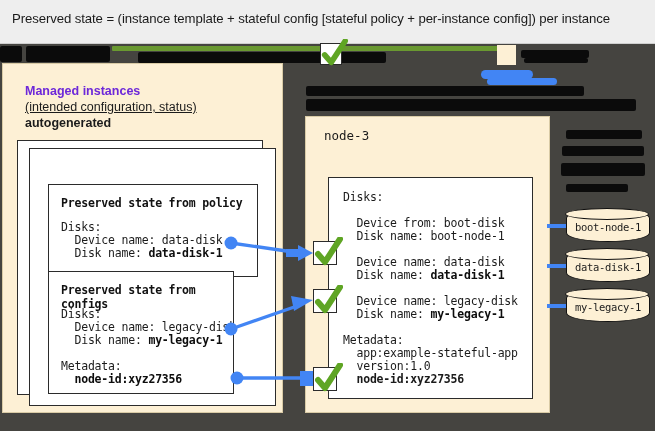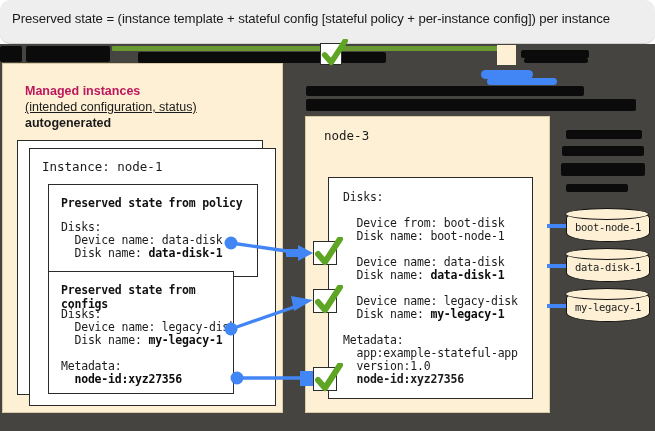--- a/index.html
+++ b/index.html
@@ -11,21 +11,20 @@
     overflow:hidden;
     position:relative;
   }
   #stage { position:absolute; inset:0; width:655px; height:431px; }
 
   
   .caption-band{
     position:absolute; left:0; top:0; width:655px; height:44px;
     background:#eeeeee;
     border-bottom:1px solid #cfcfcf;
-    border-radius:10px;
   }
   .caption-text{
     position:absolute; left:12px; top:11px;
     font-size:13.2px; color:#1a1a1a; letter-spacing:-0.1px;
     white-space:nowrap;
   }
 
   
   .dark-canvas{
     position:absolute; left:0; top:44px; width:655px; height:387px;
@@ -45,21 +44,21 @@
   
   .cream-chip{ position:absolute; background:#fdf0d5; }
 
   
   .left-panel{
     position:absolute; left:2px; top:63px; width:281px; height:350px;
     background:#fdf0d5;
     border:1px solid #d9cba6;
   }
   .panel-head{ position:absolute; left:22px; top:20px; width:250px; }
-  .panel-head .l1{ font-size:12.5px; font-weight:bold; color:#be185d; line-height:15px; }
+  .panel-head .l1{ font-size:12.5px; font-weight:bold; color:#6d28d9; line-height:15px; }
   .panel-head .l2{ font-size:12.5px; font-weight:normal; color:#1b1b1b; line-height:16px;text-decoration:underline; }
   .panel-head .l3{ font-size:12.5px; font-weight:bold; color:#1b1b1b; line-height:16px; }
 
   
   .stack-card{
     position:absolute; left:17px; top:140px; width:246px; height:255px;
     background:#ffffff; border:1px solid #2b2b2b;
   }
   .instance-card{
     position:absolute; left:29px; top:148px; width:247px; height:258px;
@@ -163,21 +162,20 @@
     <div class="panel-head">
       <div class="l1">Managed instances</div>
       <div class="l2">(intended configuration, status)</div>
       <div class="l3">autogenerated</div>
     </div>
   </div>
 
   <div class="stack-card"></div>
 
   <div class="instance-card">
-    <div class="instance-title">Instance: node-1</div>
 
     <div class="sub-box" style="left:18px; top:35px; width:210px; height:93px;">
       <div class="sub-title" style="position:absolute; left:12px; top:11px;">Preserved state from policy</div>
       <div class="mono" style="position:absolute; left:12px; top:35px;">Disks:</div>
       <div class="mono" style="position:absolute; left:12px; top:48px;">  Device name: data-disk</div>
       <div class="mono" style="position:absolute; left:12px; top:61px;"><span>  Disk name: </span><b>data-disk-1</b></div>
     </div>
 
     <div class="sub-box" style="left:18px; top:122px; width:186px; height:123px;">
       <div class="sub-title" style="position:absolute; left:12px; top:11px;">Preserved state from configs</div>

